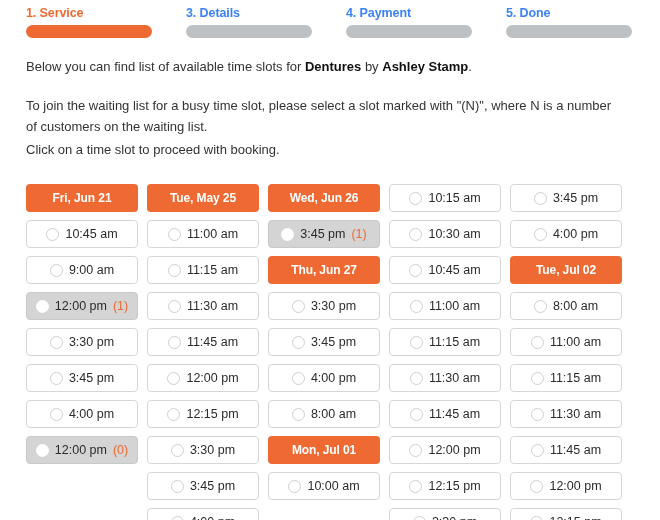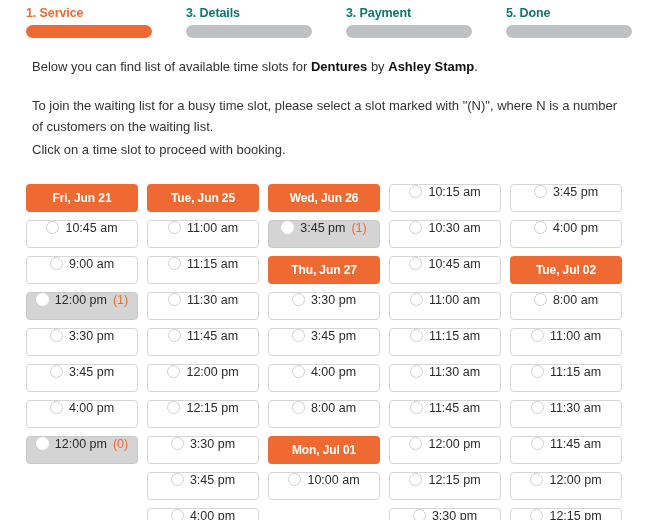--- a/index.html
+++ b/index.html
@@ -28,21 +28,21 @@
   .step {
     flex: 1 1 0;
     padding-right: 8px;
   }
   .step-label {
     font-size: 12.5px;
     font-weight: bold;
     letter-spacing: -0.1px;
     padding: 6px 0 0 26px;
     white-space: nowrap;
-    color: #0f766e;
+    color: #3b82f6;
   }
   .step.active > .step-label { color: #ee6a32; }
   .step-bar {
     height: 13px;
     margin: 5px 0 0 26px;
     border-radius: 7px;
     background: #bdc1c4;
   }
   .step.active > .step-bar { background: #ee6a32; }
   .step:first-child .step-label,
@@ -51,21 +51,21 @@
 
   
   #intro {
     margin: 0;
     padding: 18px 26px 0 26px;
   }
   .para {
     font-size: 13px;
     line-height: 21px;
     color: #333333;
-    margin: 0 0 2px 6px;
+    margin: 0 0 2px 0;
   }
   .para.spaced { margin-top: 18px; }
   .para b { font-weight: bold; color: #111111; }
 
   
   #slots {
     display: flex;
     gap: 9px;
     padding: 22px 26px 0 26px;
   }
@@ -90,20 +90,21 @@
     white-space: nowrap;
     overflow: hidden;
   }
 
   .slot {
     height: 28px;
     border: 1px solid #d6d6d6;
     border-radius: 4px;
     background: #ffffff;
     display: flex;
+    align-items: center;
     justify-content: center;
     gap: 6px;
     font-size: 12.5px;
     color: #2b2b2b;
     white-space: nowrap;
     overflow: hidden;
     padding: 0 4px;
   }
   .slot.waiting {
     background: #d4d4d4;
@@ -136,21 +137,21 @@
   <div id="steps">
       <div class="step active">
         <div class="step-label">1. Service</div>
         <div class="step-bar"></div>
       </div>
       <div class="step">
         <div class="step-label">3. Details</div>
         <div class="step-bar"></div>
       </div>
       <div class="step">
-        <div class="step-label">3. Payment</div>
+        <div class="step-label">4. Payment</div>
         <div class="step-bar"></div>
       </div>
       <div class="step">
         <div class="step-label">5. Done</div>
         <div class="step-bar"></div>
       </div>
     </div>
 
   <div id="intro">
     <p class="para">
@@ -188,21 +189,21 @@
           <span class="radio"></span>
           <span class="slot-time">4:00 pm</span>
         </div>
         <div class="slot waiting">
           <span class="radio"></span>
           <span class="slot-time">12:00 pm</span>
           <span class="wait-count">(0)</span>
         </div>
       </div>
       <div class="col">
-        <div class="day">Tue, Jun 25</div>
+        <div class="day">Tue, May 25</div>
         <div class="slot">
           <span class="radio"></span>
           <span class="slot-time">11:00 am</span>
         </div>
         <div class="slot">
           <span class="radio"></span>
           <span class="slot-time">11:15 am</span>
         </div>
         <div class="slot">
           <span class="radio"></span>

